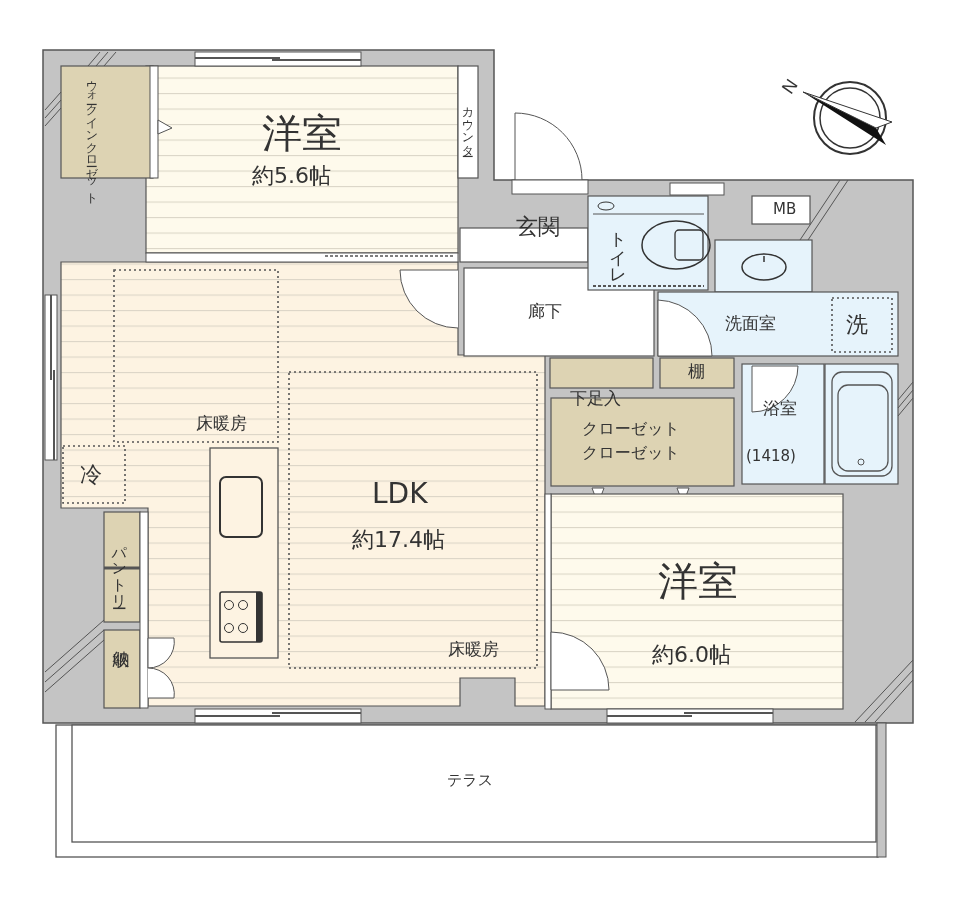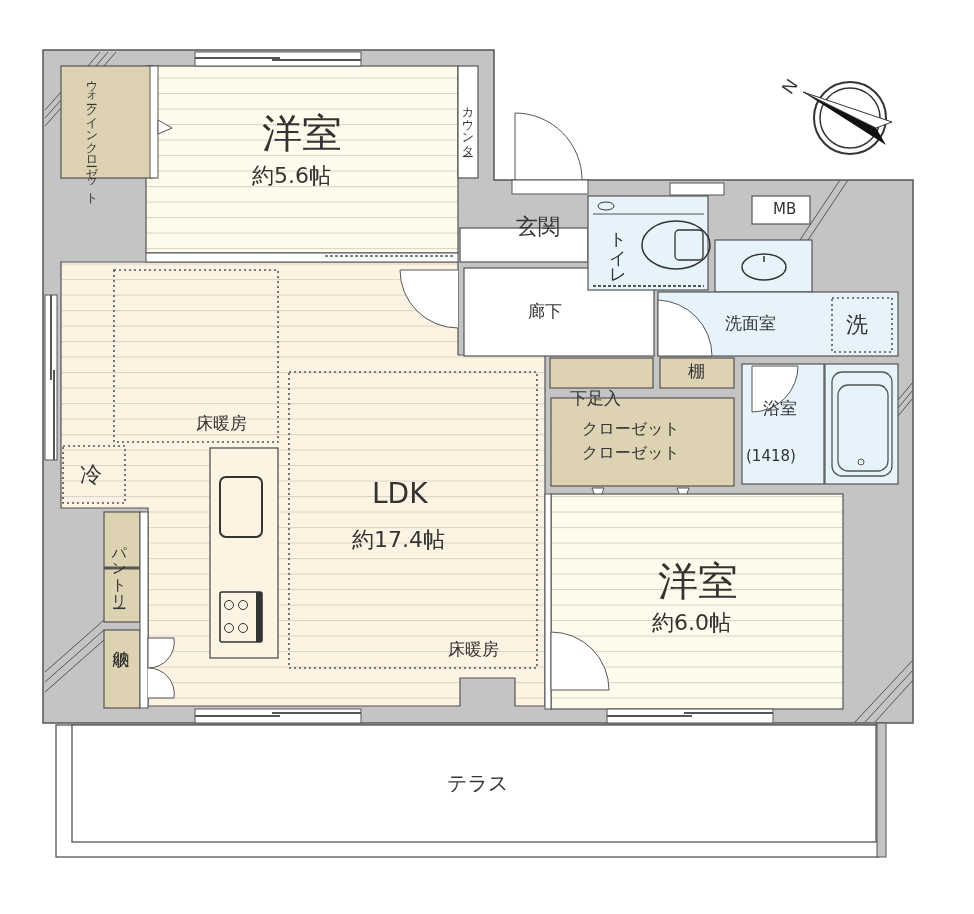--- a/index.html
+++ b/index.html
@@ -201,16 +201,16 @@
 <div class="lbl room-size" style="left:352px;top:527px;">約17.4帖</div>
 
 <div class="lbl room-sm" style="left:196px;top:414px;">床暖房</div>
 <div class="lbl room-sm" style="left:448px;top:640px;">床暖房</div>
 
 <div class="lbl room-mid" style="left:80px;top:462px;">冷</div>
 <div class="lbl vert room-sm" style="left:110px;top:516px;height:104px;font-size:15px;">パントリー</div>
 <div class="lbl vert room-sm" style="left:111px;top:638px;">収納</div>
 
 <div class="lbl room-big" style="left:658px;top:558px;">洋室</div>
-<div class="lbl room-size" style="left:652px;top:610px;text-align:center;">約6.0帖</div>
-
-<div class="lbl" style="left:447px;top:772px;font-size:20px;">テラス</div>
+<div class="lbl room-size" style="left:652px;top:642px;text-align:center;">約6.0帖</div>
+
+<div class="lbl" style="left:447px;top:772px;font-size:15px;">テラス</div>
 </div>
 
 </body></html>

